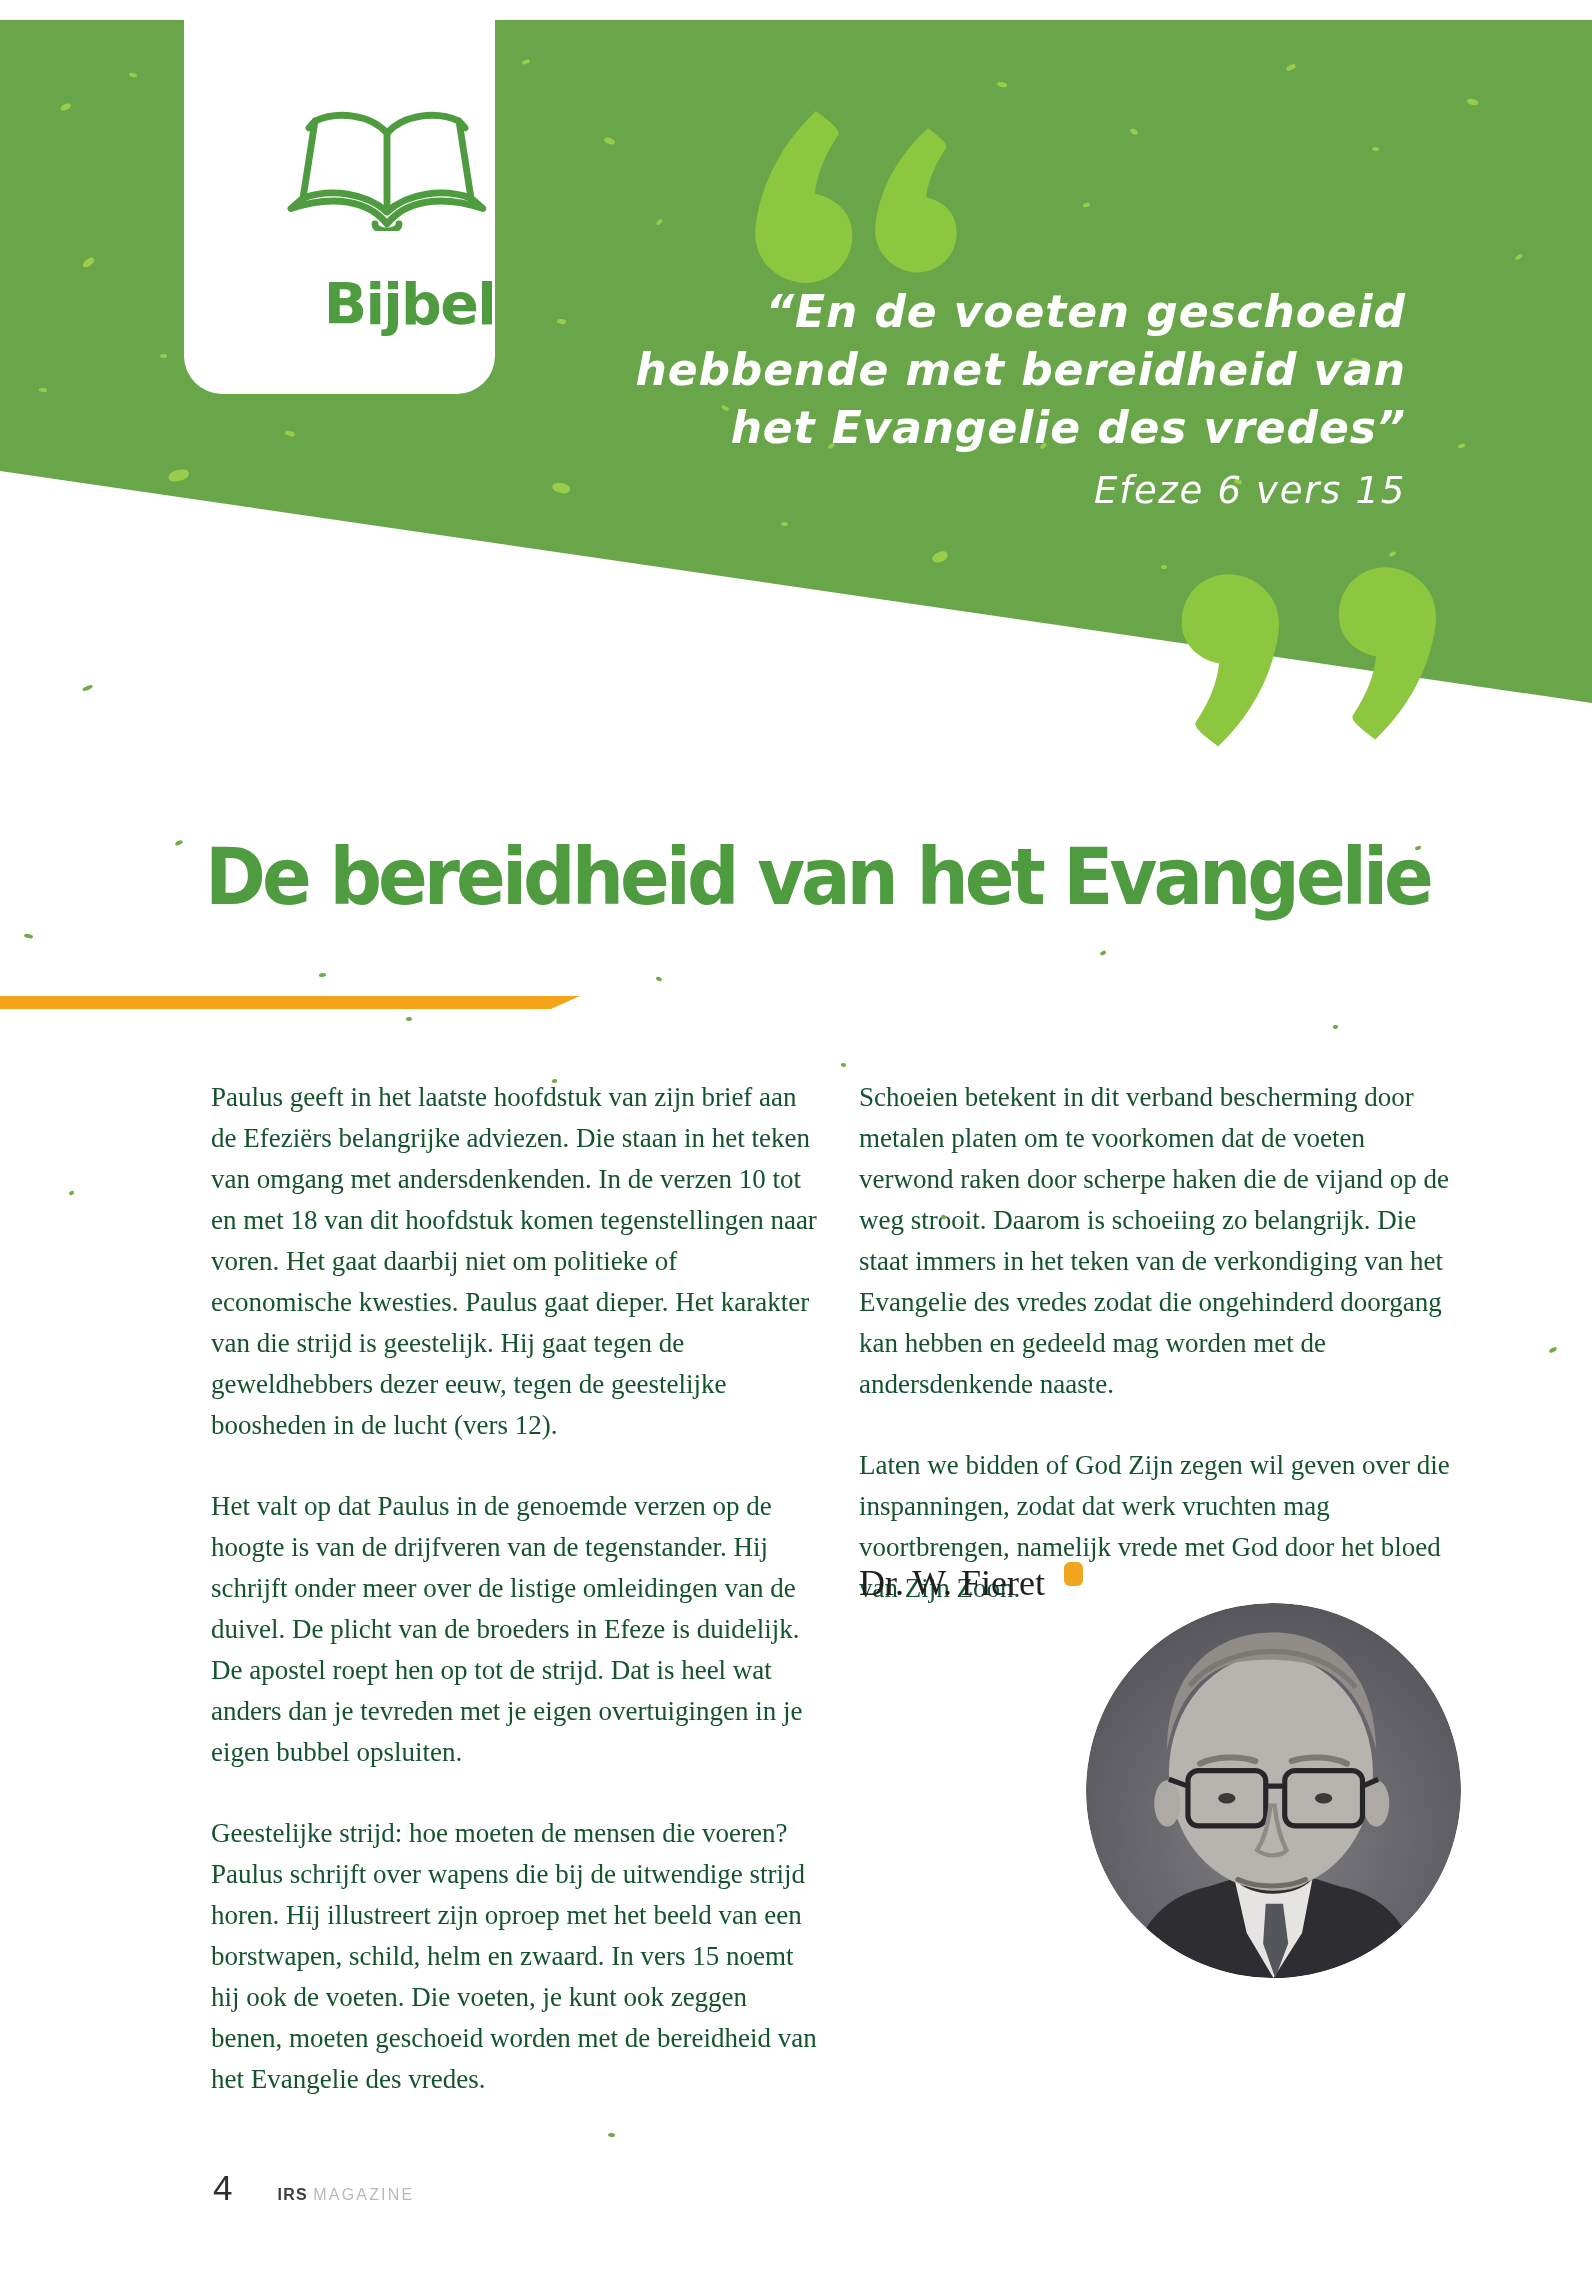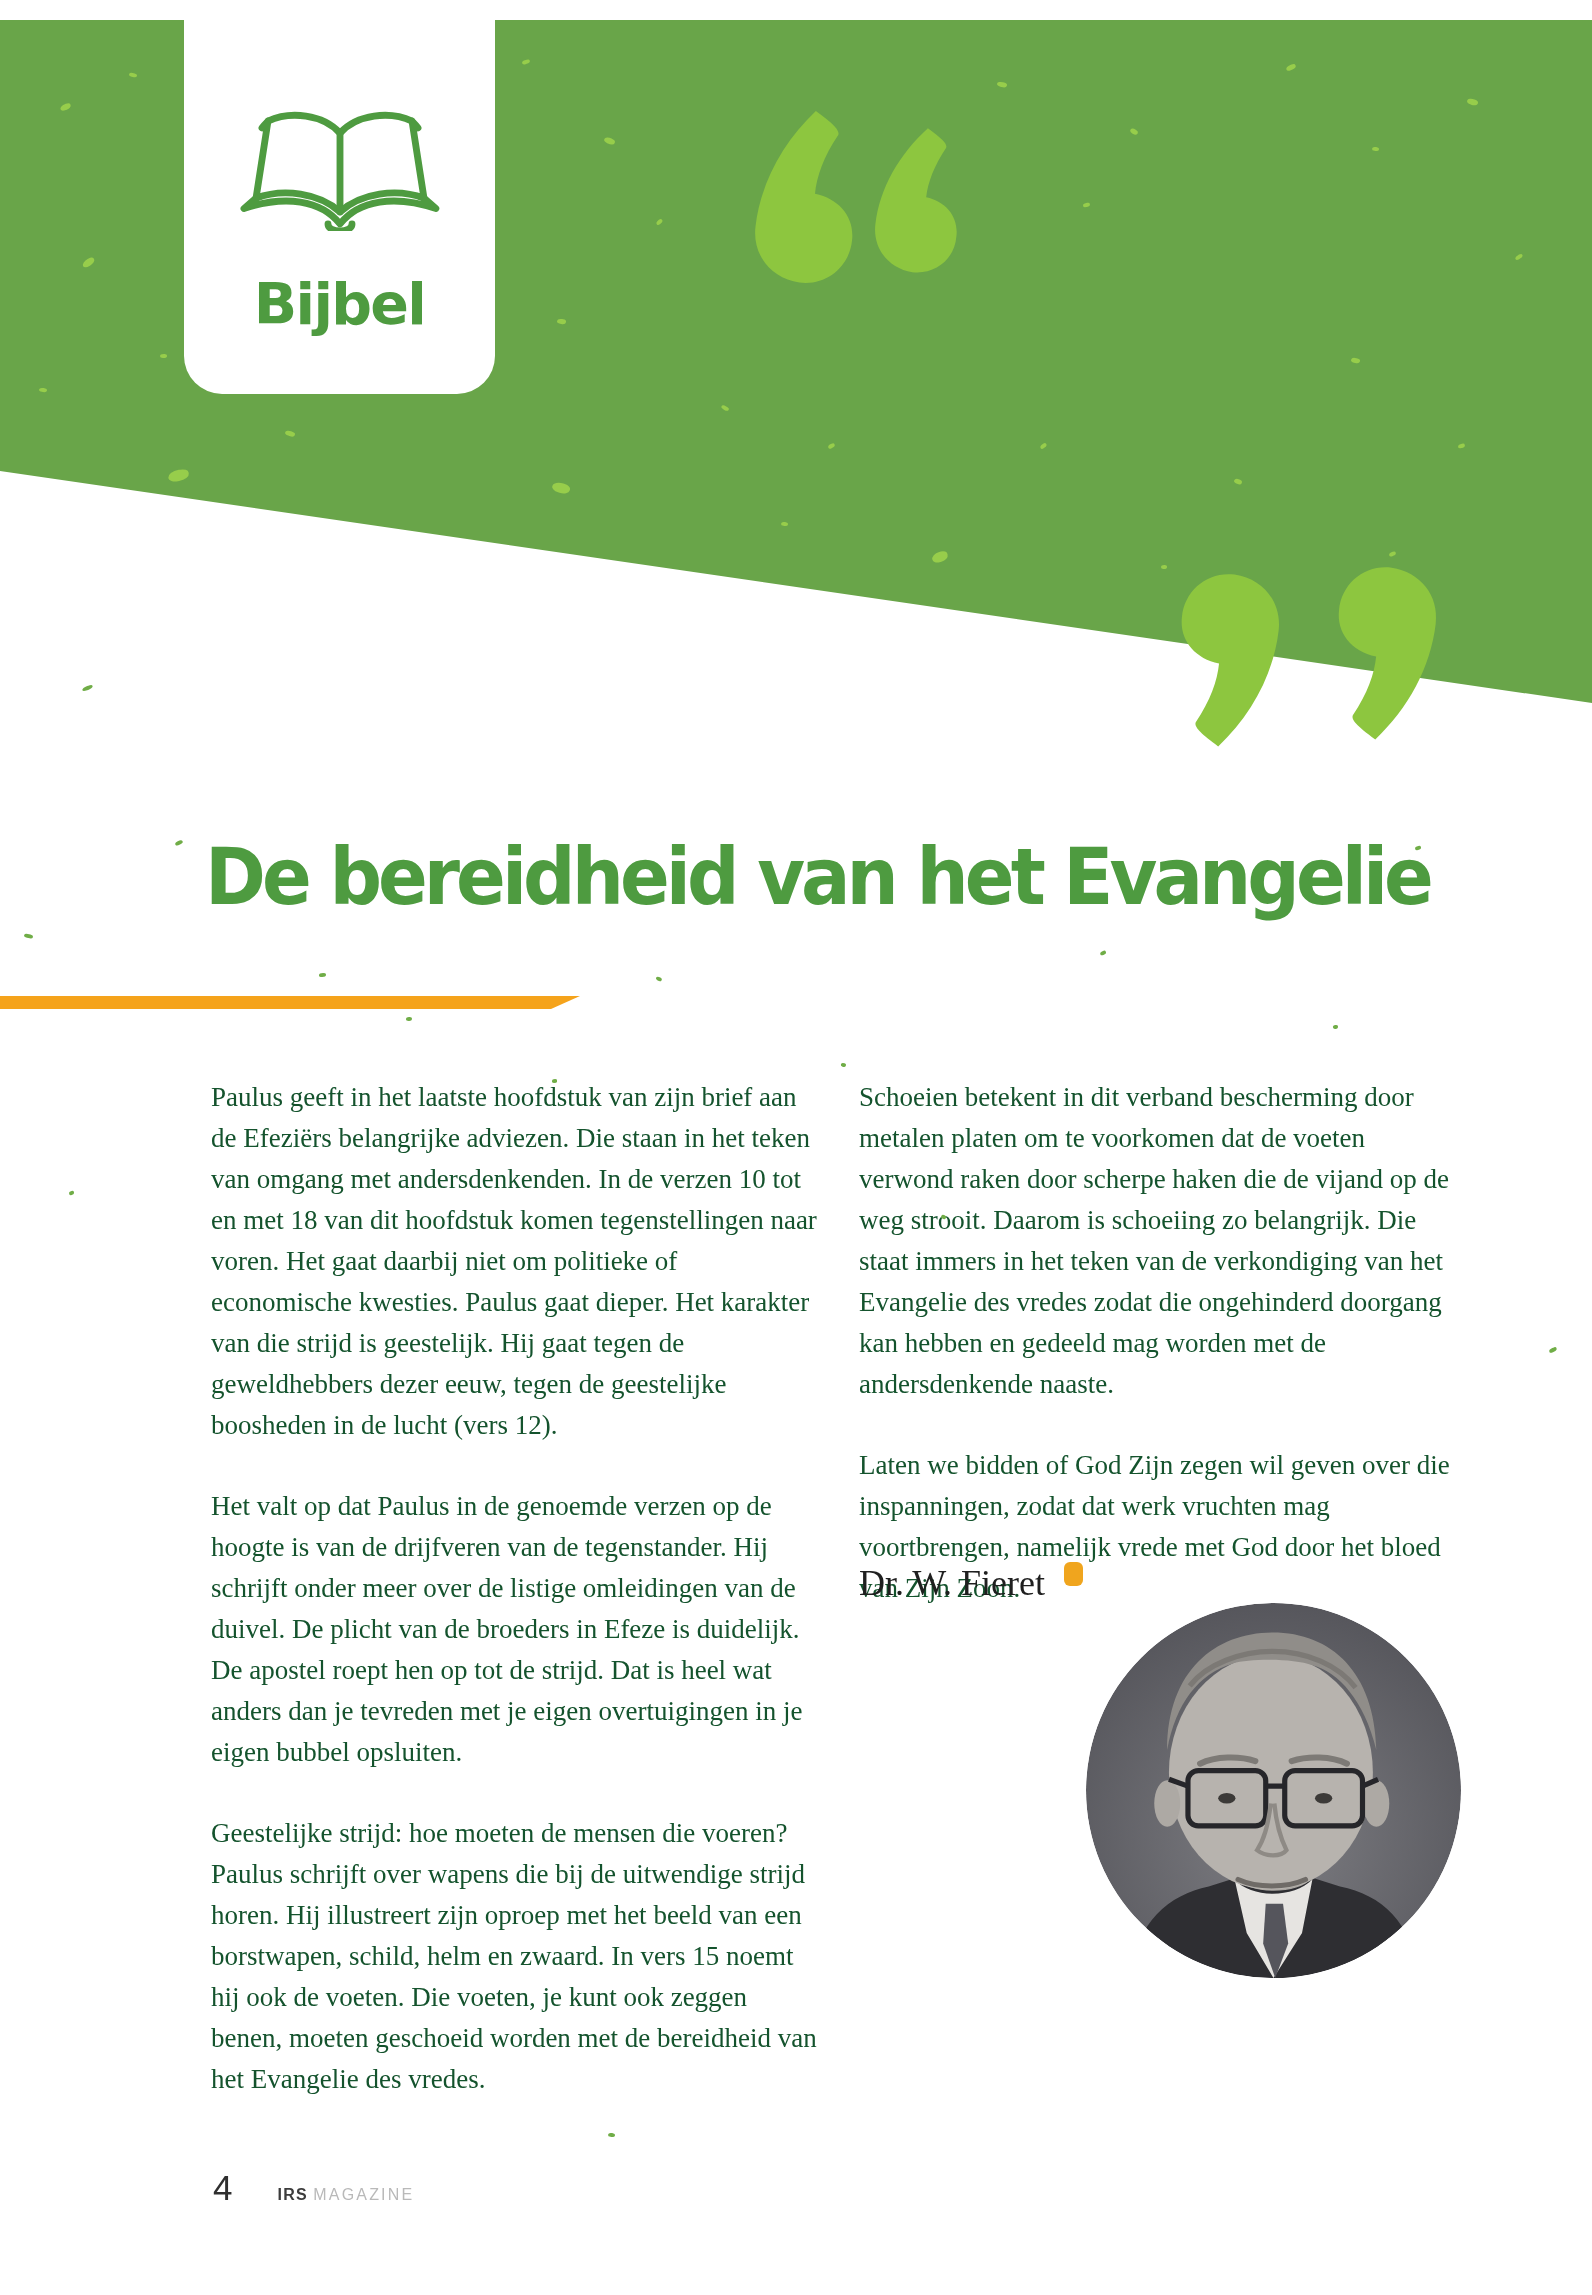--- a/index.html
+++ b/index.html
@@ -14,21 +14,21 @@
     clip-path:polygon(0 20px,1592px 20px,1592px 703px,0 471px);
   }
   .speck{position:absolute;border-radius:60% 40% 55% 45%;}
   .speck.band-speck{background:#97cd4b;}
   .speck.page-speck{background:#70ad47;}
 
   
   .card{
     position:absolute;left:184px;top:0;width:311px;height:394px;
     background:#ffffff;border-radius:0 0 38px 38px;z-index:3;
-    display:flex;flex-direction:column;align-items:center;
+    display:flex;flex-direction:column;align-items:flex-end;
   }
   .card svg{margin-top:102px;}
   .card .cat-label{
     margin-top:45px;color:#4e9b40;font-family:"DejaVu Sans",sans-serif;
     font-size:57px;letter-spacing:-1.7px;font-weight:600;line-height:1;
   }
 
   
   .q-open{position:absolute;left:740px;top:109px;z-index:2;}
   .q-close{position:absolute;left:1175px;top:528px;z-index:4;}
@@ -137,20 +137,26 @@
     </g>
   </svg>
 
   <svg class="q-close" width="278" height="246" viewBox="0 0 322 285">
     <g fill="#8dc63f">
       <path d="M70 283 C48 267 42 260 44 255 C61 230 69 207 71 187 C42 181 25 159 28 133 C31 102 58 80 89 84 C122 89 144 116 140 149 C134 200 108 247 70 283 Z" transform="translate(-20,-30)"></path>
       <path d="M232 285 C210 269 204 262 206 257 C223 232 231 209 233 189 C204 183 187 161 190 135 C193 104 220 82 251 86 C284 91 306 118 302 151 C296 202 270 249 232 285 Z" transform="translate(0,-40)"></path>
     </g>
   </svg>
 
+  <div class="quote-block">
+    <div class="q-line">“En de voeten geschoeid</div>
+    <div class="q-line">hebbende met bereidheid van</div>
+    <div class="q-line">het Evangelie des vredes”</div>
+    <div class="q-attr">Efeze 6 vers 15</div>
+  </div>
 
   <h1 class="title" style="margin:0;">De bereidheid van het Evangelie</h1>
   <div class="accent-bar"></div>
 
   <div class="col col-left">
     <p>Paulus geeft in het laatste hoofdstuk van zijn brief aan de Efeziërs belangrijke adviezen. Die staan in het teken van omgang met andersdenkenden. In de verzen 10 tot en met 18 van dit hoofdstuk komen tegenstellingen naar voren. Het gaat daarbij niet om politieke of economische kwesties. Paulus gaat dieper. Het karakter van die strijd is geestelijk. Hij gaat tegen de geweldhebbers dezer eeuw, tegen de geestelijke boosheden in de lucht (vers 12).</p>
     <p>Het valt op dat Paulus in de genoemde verzen op de hoogte is van de drijfveren van de tegenstander. Hij schrijft onder meer over de listige omleidingen van de duivel. De plicht van de broeders in Efeze is duidelijk. De apostel roept hen op tot de strijd. Dat is heel wat anders dan je tevreden met je eigen overtuigingen in je eigen bubbel opsluiten.</p>
     <p>Geestelijke strijd: hoe moeten de mensen die voeren? Paulus schrijft over wapens die bij de uitwendige strijd horen. Hij illustreert zijn oproep met het beeld van een borstwapen, schild, helm en zwaard. In vers 15 noemt hij ook de voeten. Die voeten, je kunt ook zeggen benen, moeten geschoeid worden met de bereidheid van het Evangelie des vredes.</p>
   </div>
   <div class="col col-right">

